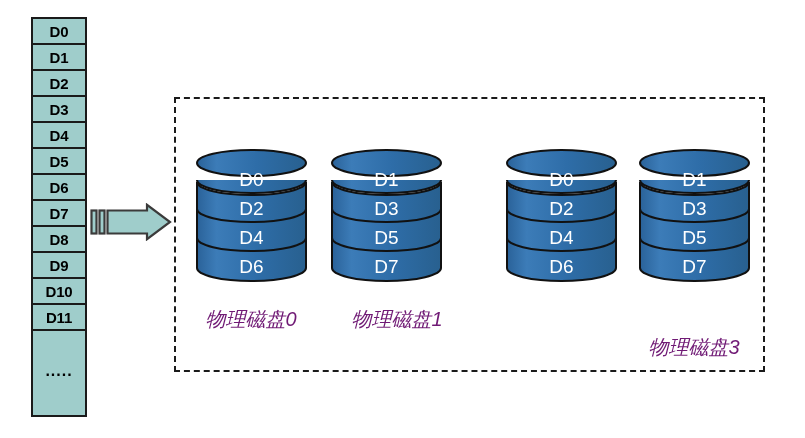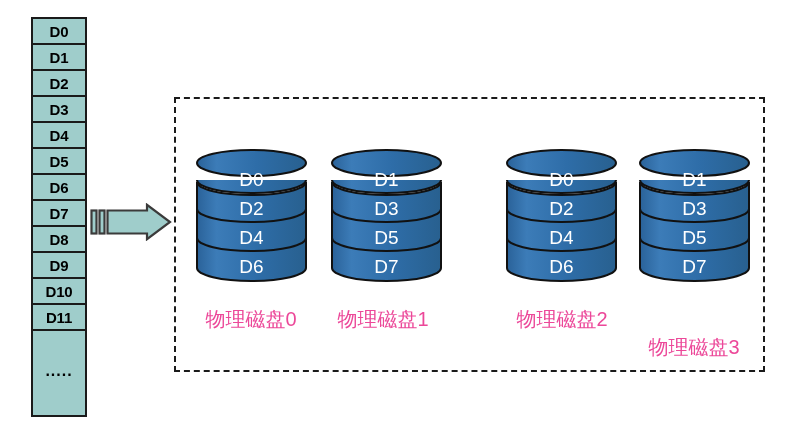--- a/index.html
+++ b/index.html
@@ -101,23 +101,24 @@
     font-family: "Liberation Sans", "DejaVu Sans", sans-serif;
   }
 
   
   .disk-caption {
     position: absolute;
     top: 306px;
     width: 150px;
     text-align: center;
     font-size: 20px;
-    color: #ec4899;
+    color: #701a75;
     font-family: "Liberation Sans", "DejaVu Sans", sans-serif;
     white-space: nowrap;
+    font-style: italic;
   }
 </style>
 </head>
 <body>
 
 <div id="canvas">
 
   <div id="logical-column">
     <div class="block-cell">D0</div>
     <div class="block-cell">D1</div>
@@ -242,17 +243,16 @@
     </svg>
     <div class="disk-label-layer">
       <div class="disk-slot" style="top:21px;">D1</div>
       <div class="disk-slot" style="top:50px;">D3</div>
       <div class="disk-slot" style="top:79px;">D5</div>
       <div class="disk-slot" style="top:108px;">D7</div>
     </div>
   </div>
 
   <div class="disk-caption" style="left:176px;">物理磁盘0</div>
-  <div class="disk-caption" style="left:308px;">物理磁盘1</div>
-  <div class="disk-caption" style="left:487px;">物理磁盘2</div>
+  <div class="disk-caption" style="left:322px;">物理磁盘1</div>
   <div class="disk-caption" style="left:619px;margin-top:28px;">物理磁盘3</div>
 
 </div>
 
 </body></html>

